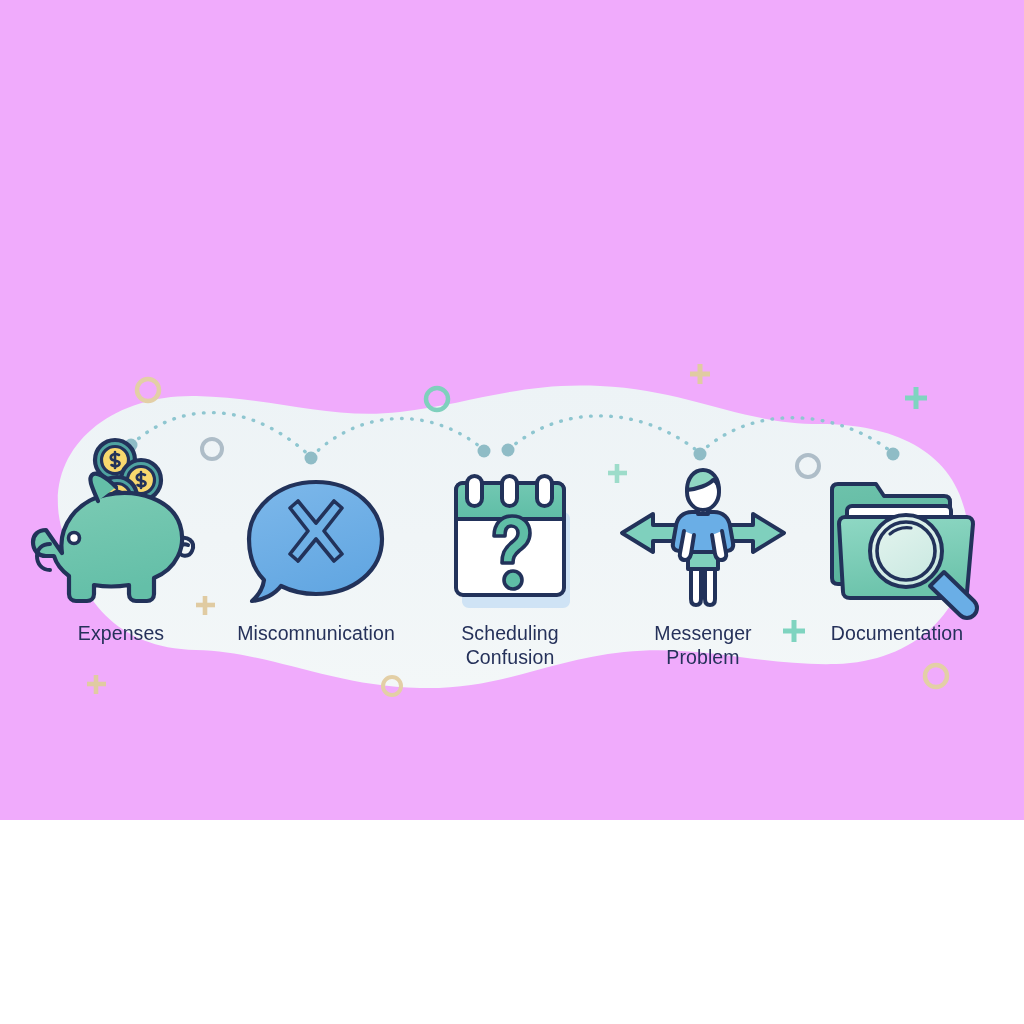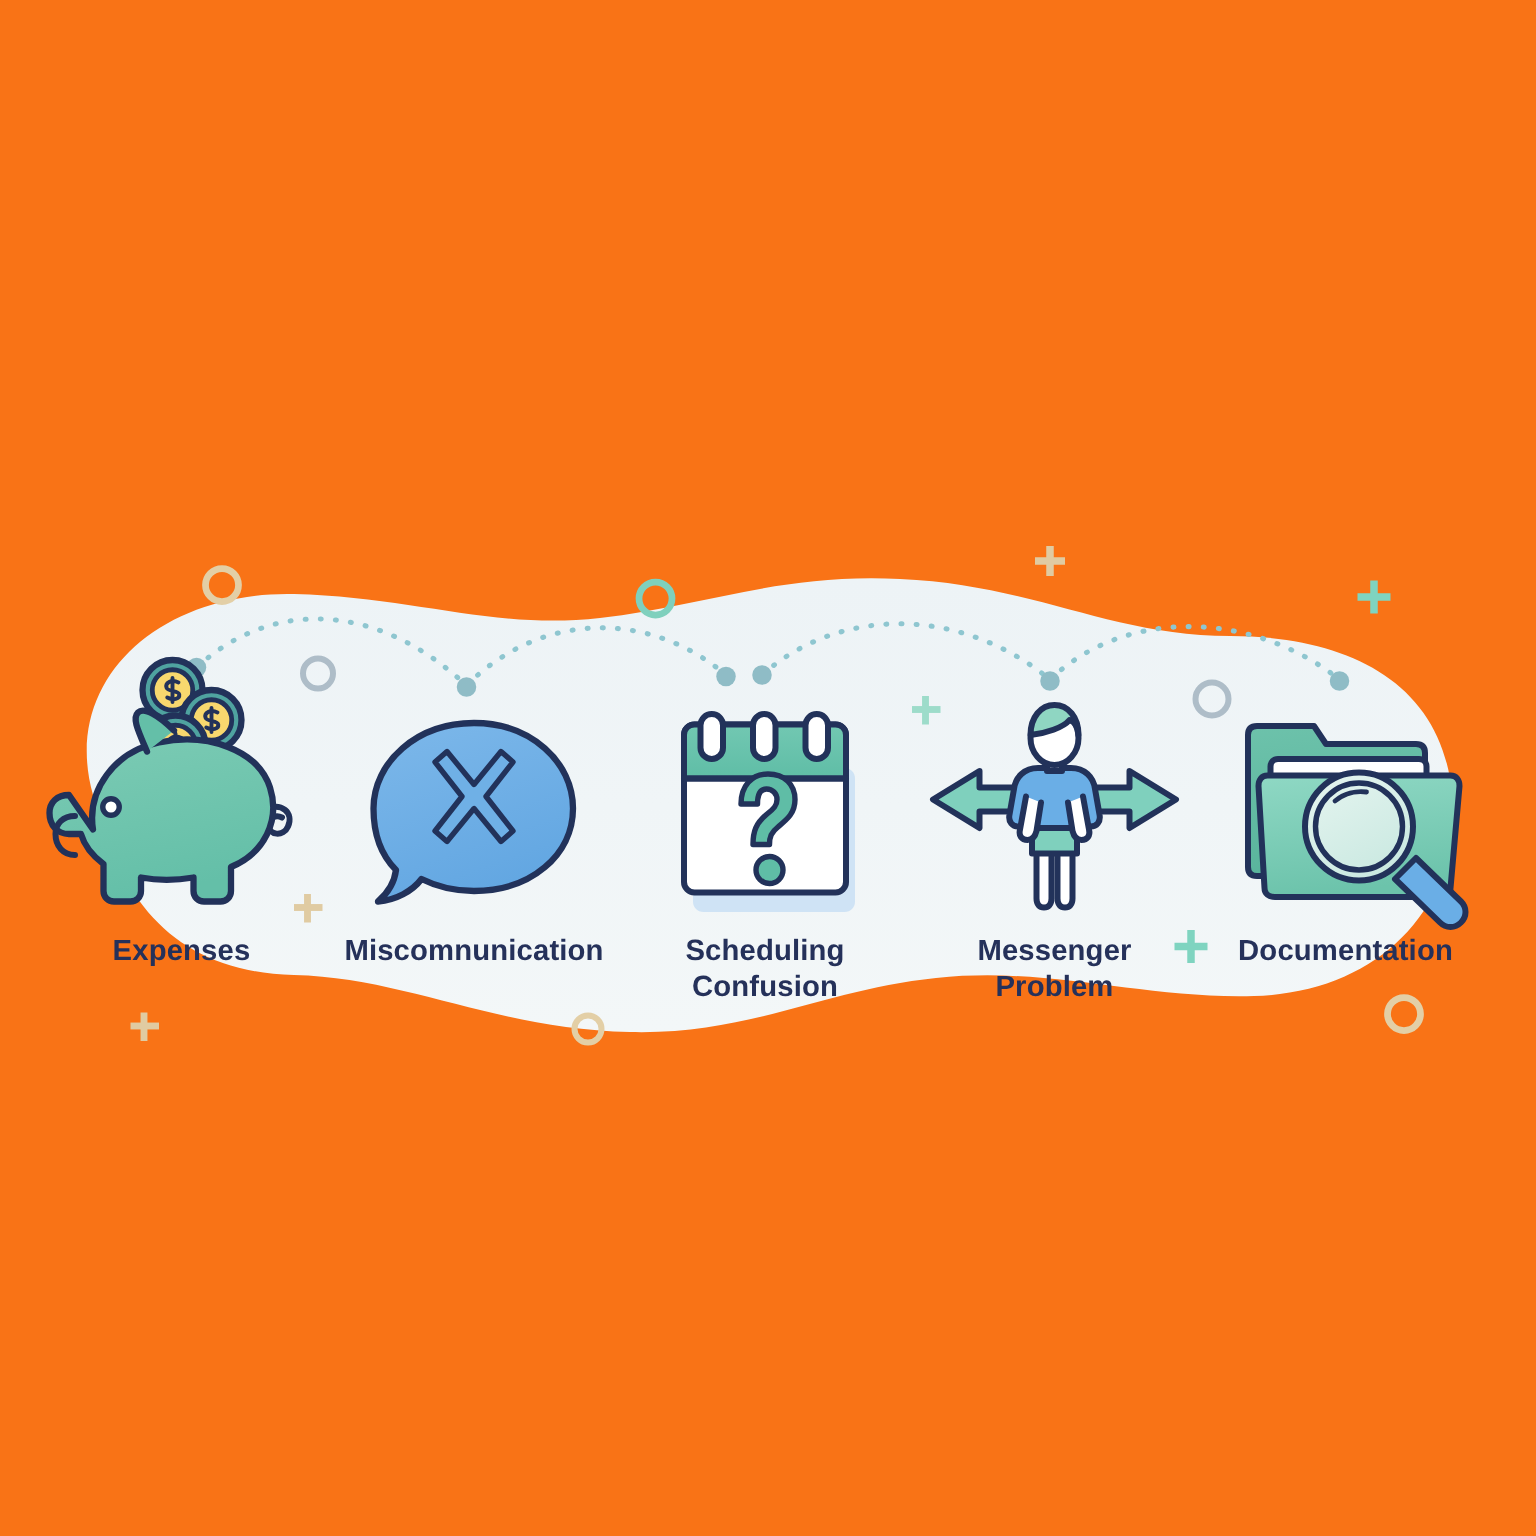--- a/index.html
+++ b/index.html
@@ -9,23 +9,22 @@
   }
   body {
     width: 1024px;
     height: 1024px;
     overflow: hidden;
     font-family: "Liberation Sans", sans-serif;
   }
   #stage {
     position: relative;
     width: 1024px;
-    height: 1024px;
-    background: #f97316;
-    font-weight: bold;
+    height: 820px;
+    background: #f0abfc;
   }
   #scene {
     position: absolute;
     left: 0;
     top: 0;
     width: 1024px;
     height: 1024px;
   }
   .label-text {
     font-family: "Liberation Sans", sans-serif;

